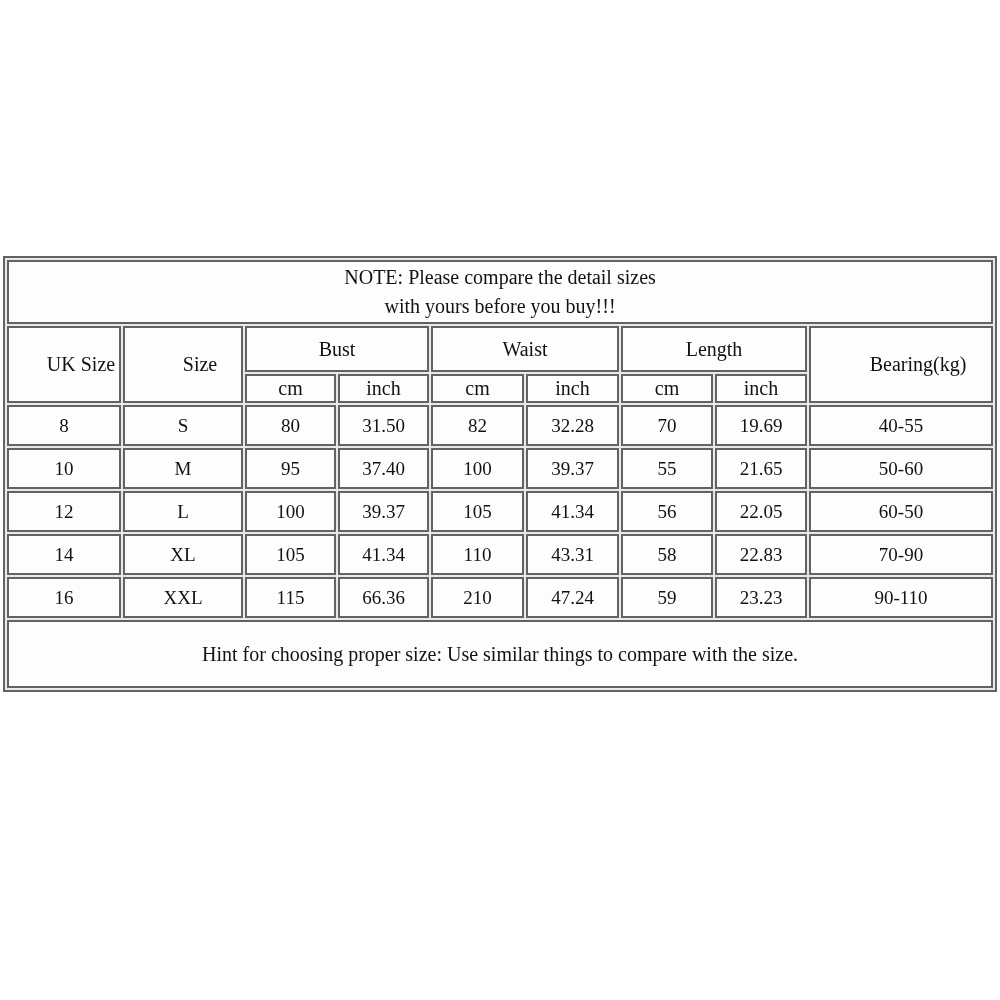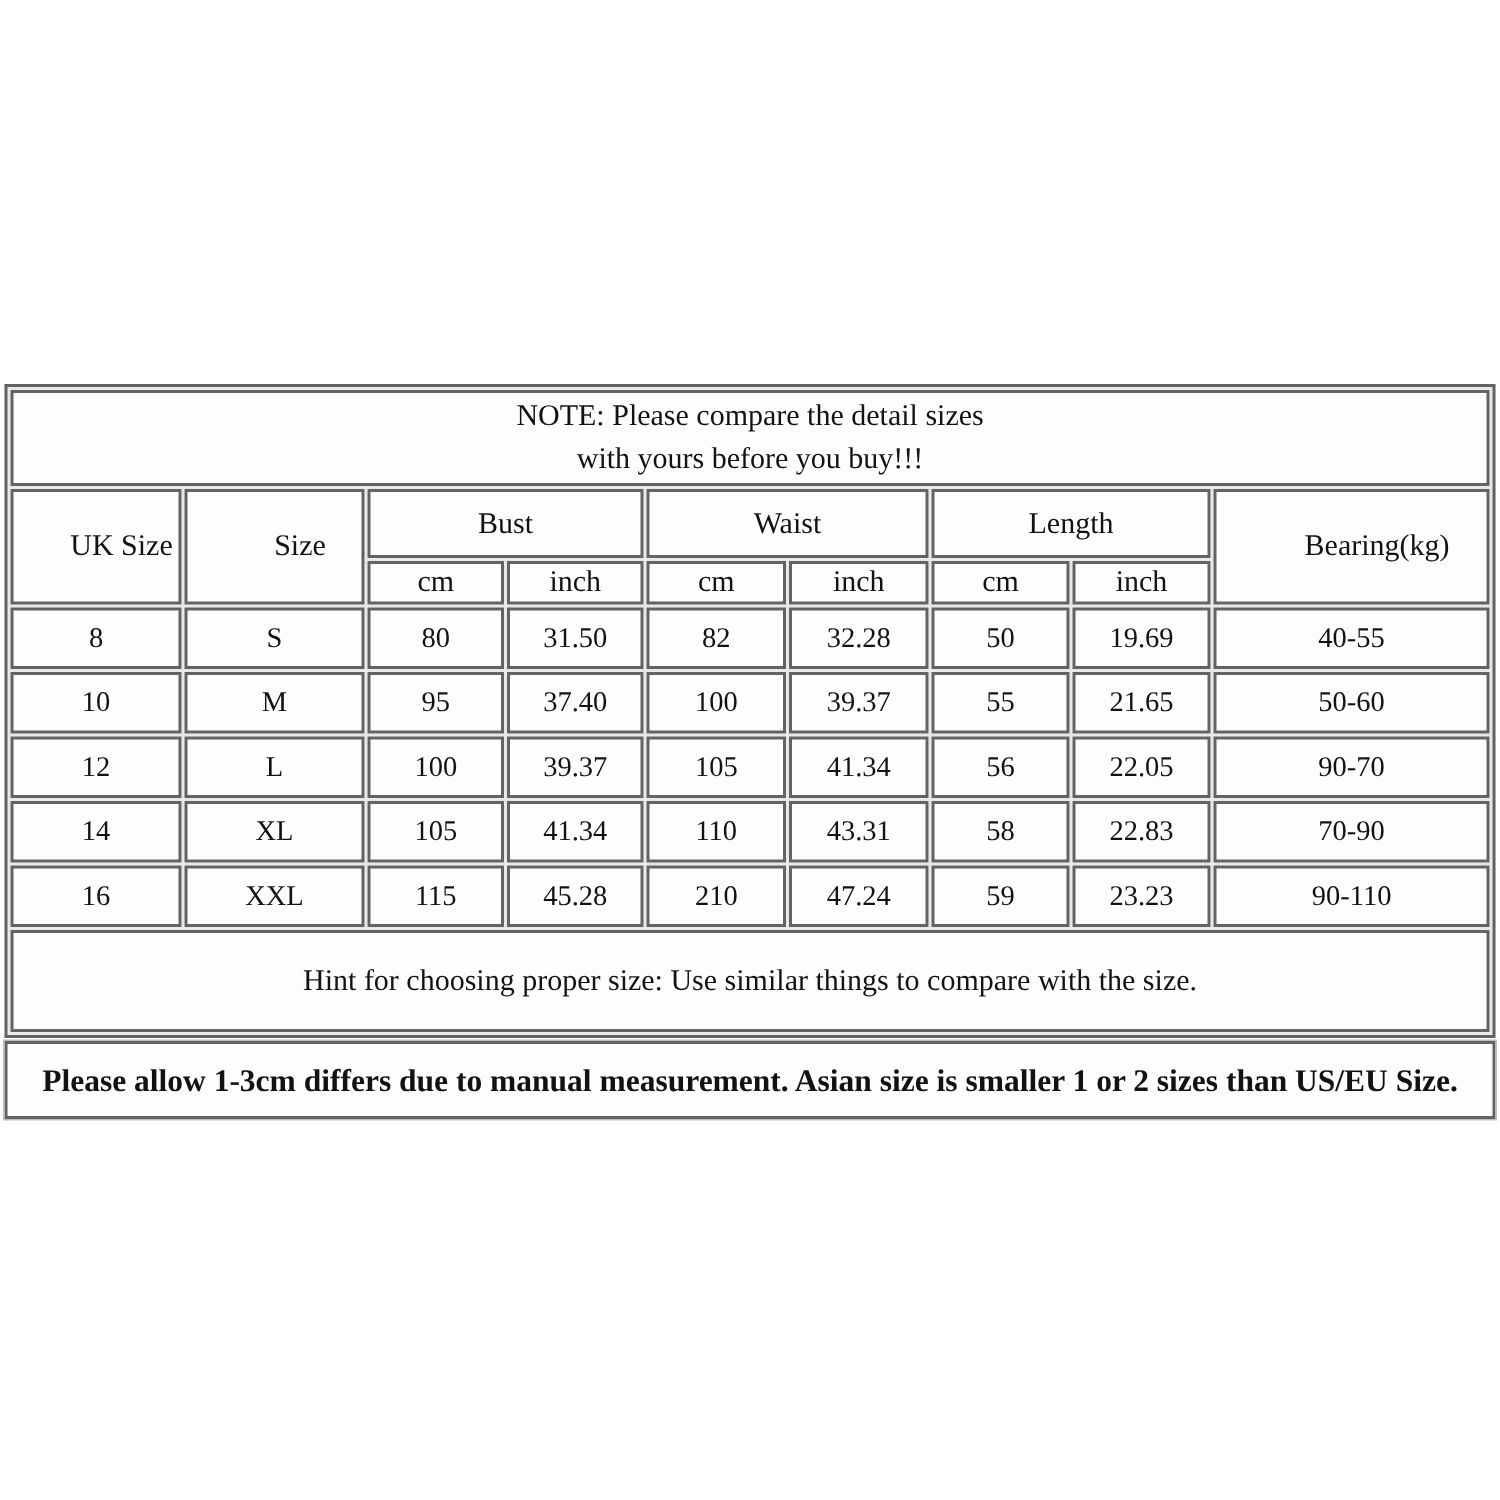--- a/index.html
+++ b/index.html
@@ -97,21 +97,21 @@
         <td class="unit-cell">inch</td>
       </tr>
 
       <tr class="data-row">
         <td>8</td>
         <td>S</td>
         <td>80</td>
         <td>31.50</td>
         <td>82</td>
         <td>32.28</td>
-        <td>50</td>
+        <td>70</td>
         <td>19.69</td>
         <td>40-55</td>
       </tr>
 
       <tr class="data-row">
         <td>10</td>
         <td>M</td>
         <td>95</td>
         <td>37.40</td>
         <td>100</td>
@@ -123,55 +123,48 @@
 
       <tr class="data-row">
         <td>12</td>
         <td>L</td>
         <td>100</td>
         <td>39.37</td>
         <td>105</td>
         <td>41.34</td>
         <td>56</td>
         <td>22.05</td>
-        <td>90-70</td>
+        <td>60-50</td>
       </tr>
 
       <tr class="data-row">
         <td>14</td>
         <td>XL</td>
         <td>105</td>
         <td>41.34</td>
         <td>110</td>
         <td>43.31</td>
         <td>58</td>
         <td>22.83</td>
         <td>70-90</td>
       </tr>
 
       <tr class="data-row">
         <td>16</td>
         <td>XXL</td>
         <td>115</td>
-        <td>45.28</td>
+        <td>66.36</td>
         <td>210</td>
         <td>47.24</td>
         <td>59</td>
         <td>23.23</td>
         <td>90-110</td>
       </tr>
 
       <tr>
         <td colspan="9" class="hint-cell">Hint for choosing proper size: Use similar things to compare with the size.</td>
       </tr>
     </tbody>
       </table>
 
-    <table class="disclaimer-box">
-      <tbody>
-          <tr>
-        <td>Please allow 1-3cm differs due to manual measurement. Asian size is smaller 1 or 2 sizes than US/EU Size.</td>
-      </tr>
-    </tbody>
-      </table>
 
   </div>
 </div>
 
 </body></html>

